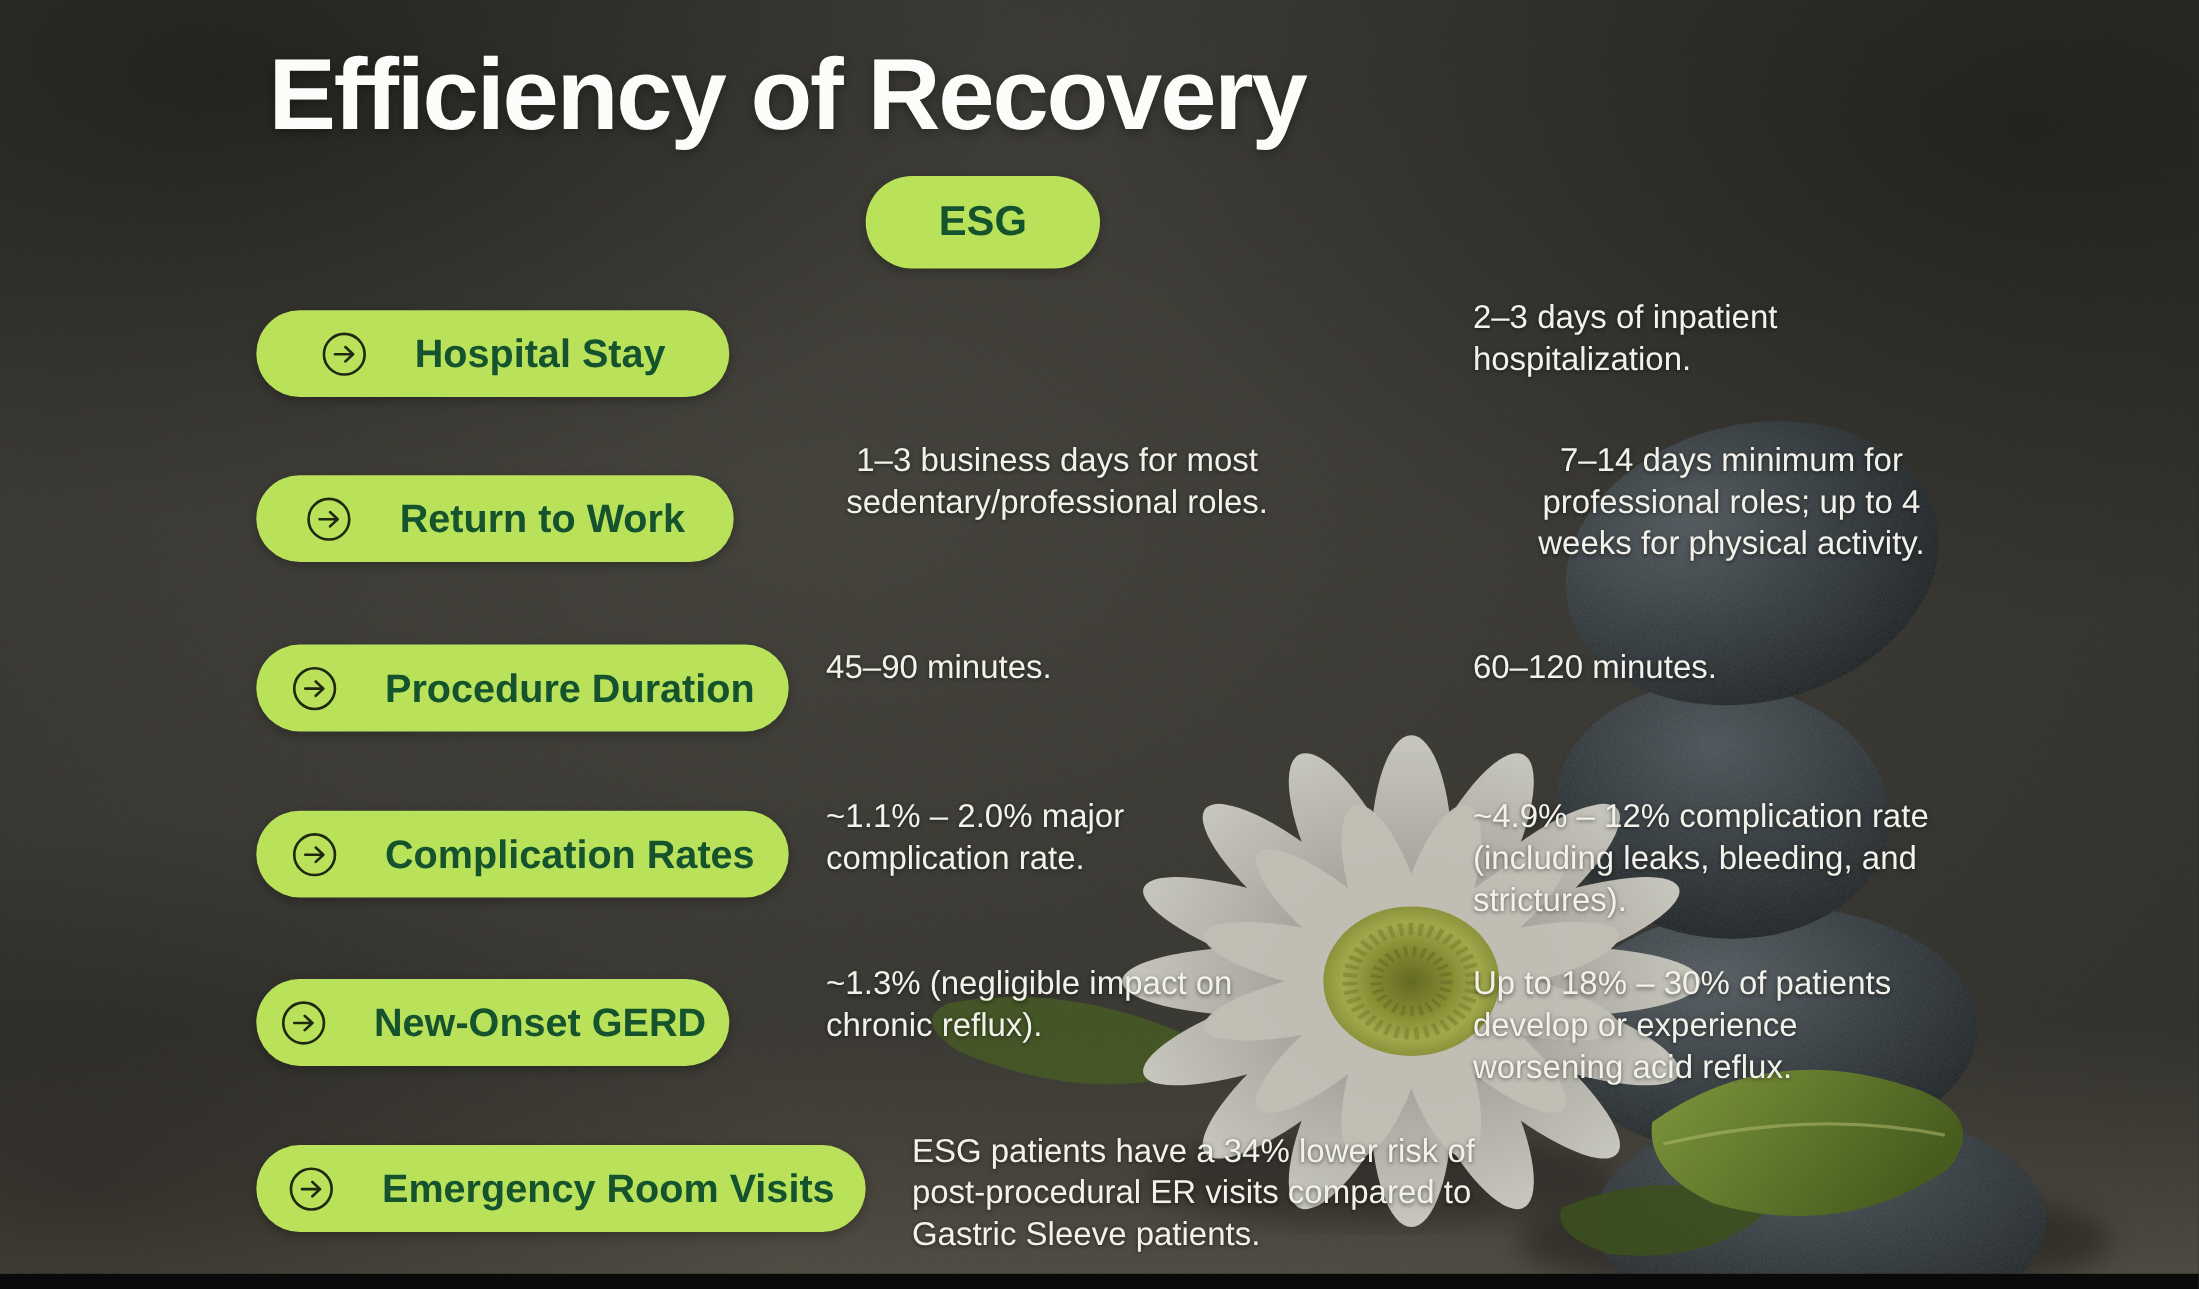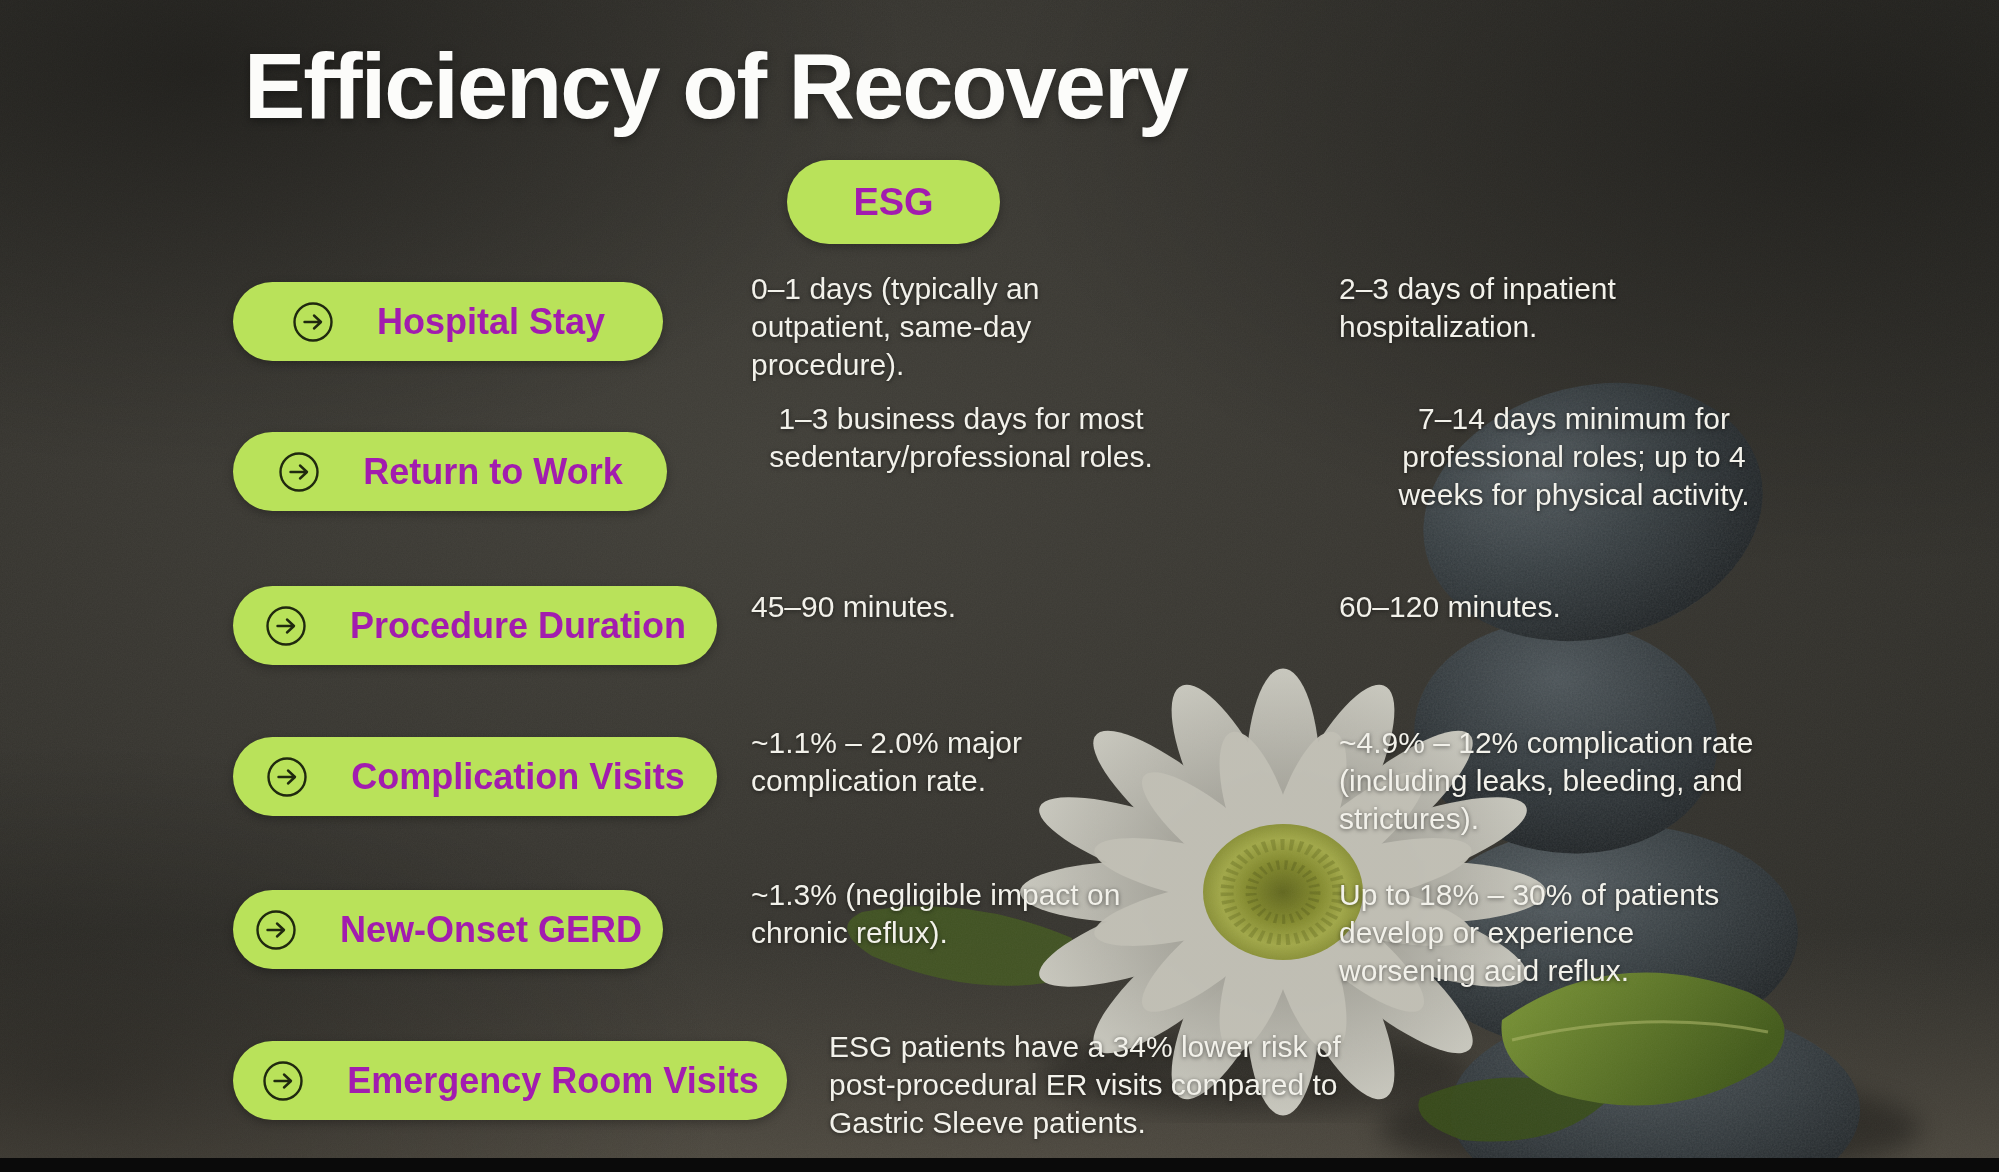--- a/index.html
+++ b/index.html
@@ -47,21 +47,21 @@
     font-size: 92px;
     font-weight: 700;
     letter-spacing: -2px;
     color: #fcfcfa;
     text-shadow: 0 3px 10px rgba(0,0,0,0.35);
   }
   .pill {
     position: absolute;
     z-index: 10;
     background: #b9e25a;
-    color: #a21caf;
+    color: #14532d;
     display: flex;
     align-items: center;
     justify-content: center;
     gap: 22px;
     box-shadow: 0 3px 10px rgba(0,0,0,0.28);
     text-align: center;
   }
   .pill .lbl { font-weight: 700; }
   .hdr { height: 84px; border-radius: 42px; }
   .hdr .lbl { font-size: 38px; }
@@ -248,40 +248,37 @@
         <circle cx="22" cy="22" r="18.5" fill="none" stroke="currentColor" stroke-width="2.4"></circle>
         <path d="M13.5 22 H29 M23 15.5 L30 22 L23 28.5" fill="none" stroke="currentColor" stroke-width="2.4" stroke-linecap="round" stroke-linejoin="round"></path>
       </svg>
     <span class="lbl">Procedure Duration</span>
   </div>
   <div class="pill row-pill rp4">
     <svg class="icon" viewBox="0 0 44 44">
         <circle cx="22" cy="22" r="18.5" fill="none" stroke="currentColor" stroke-width="2.4"></circle>
         <path d="M13.5 22 H29 M23 15.5 L30 22 L23 28.5" fill="none" stroke="currentColor" stroke-width="2.4" stroke-linecap="round" stroke-linejoin="round"></path>
       </svg>
-    <span class="lbl">Complication Visits</span>
+    <span class="lbl">Complication Rates</span>
   </div>
   <div class="pill row-pill rp5">
     <svg class="icon" viewBox="0 0 44 44">
         <circle cx="22" cy="22" r="18.5" fill="none" stroke="currentColor" stroke-width="2.4"></circle>
         <path d="M13.5 22 H29 M23 15.5 L30 22 L23 28.5" fill="none" stroke="currentColor" stroke-width="2.4" stroke-linecap="round" stroke-linejoin="round"></path>
       </svg>
     <span class="lbl">New-Onset GERD</span>
   </div>
   <div class="pill row-pill rp6">
     <svg class="icon" viewBox="0 0 44 44">
         <circle cx="22" cy="22" r="18.5" fill="none" stroke="currentColor" stroke-width="2.4"></circle>
         <path d="M13.5 22 H29 M23 15.5 L30 22 L23 28.5" fill="none" stroke="currentColor" stroke-width="2.4" stroke-linecap="round" stroke-linejoin="round"></path>
       </svg>
     <span class="lbl">Emergency Room Visits</span>
   </div>
 
-  <div class="cell c-esg y1">0–1 days (typically an
-outpatient, same-day
-procedure).</div>
   <div class="cell c-esg y2">1–3 business days for most
 sedentary/professional roles.</div>
   <div class="cell c-esg y3">45–90 minutes.</div>
   <div class="cell c-esg y4">~1.1% – 2.0% major
 complication rate.</div>
   <div class="cell c-esg y5">~1.3% (negligible impact on
 chronic reflux).</div>
 
   <div class="cell c-gs y1">2–3 days of inpatient
 hospitalization.</div>

